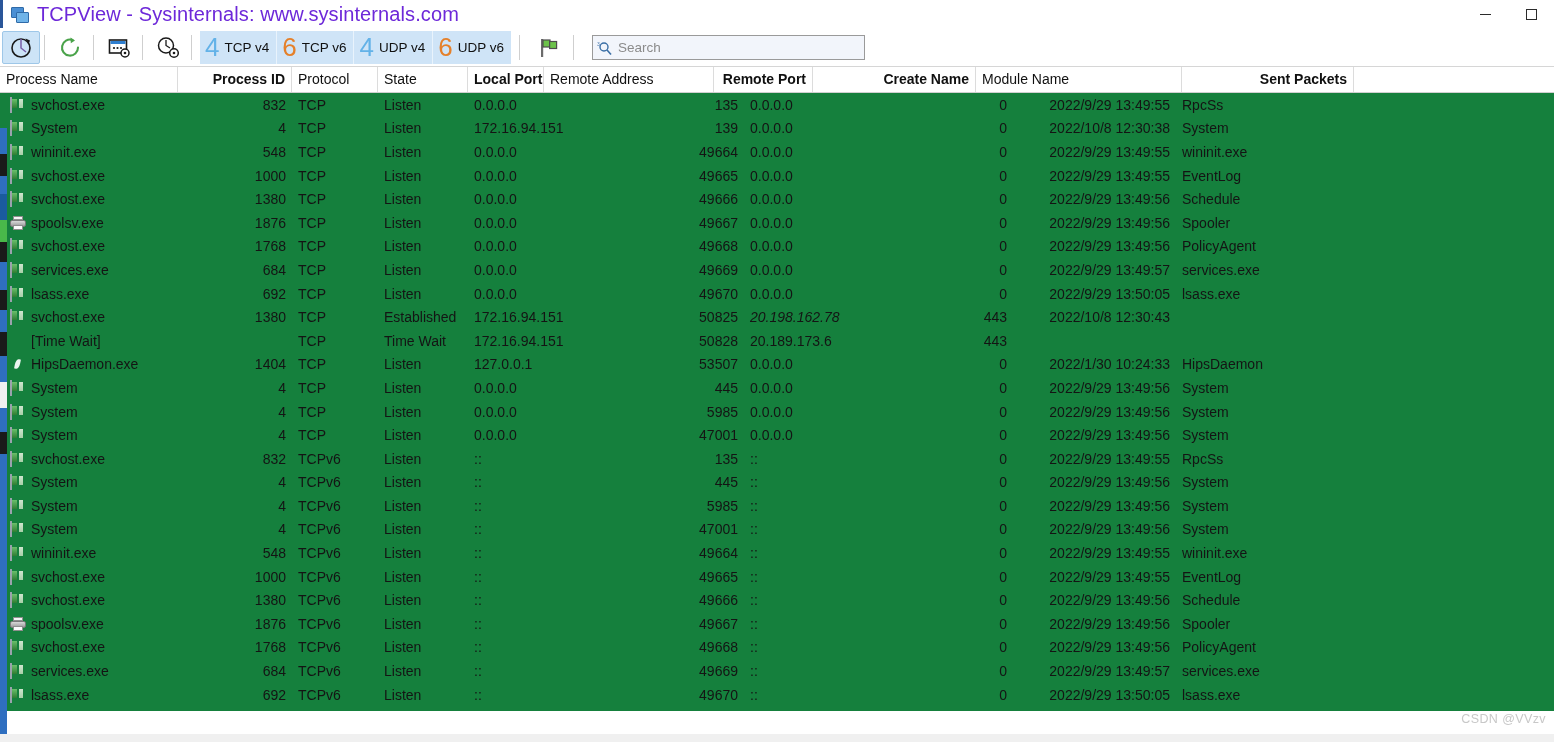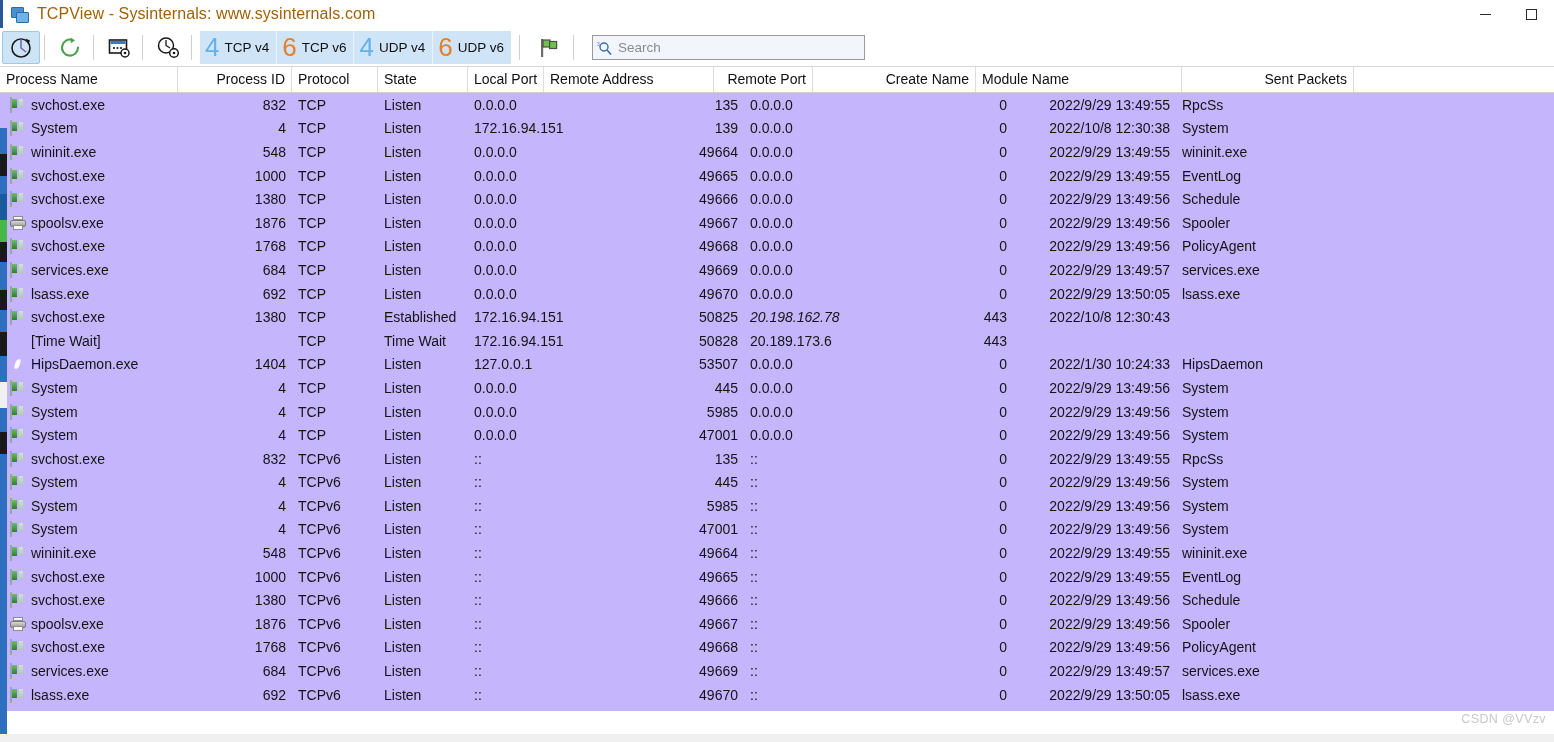--- a/index.html
+++ b/index.html
@@ -49,22 +49,22 @@
   }
   .app-icon .scr-front {
     position: absolute; left: 5px; top: 6px;
     width: 11px; height: 9px;
     background: #6fb3e8;
     border: 1px solid #2f6aa8;
     border-radius: 1px;
   }
   .title-text {
     margin-left: 9px;
-    font-size: 16px;
-    color: #a16207;
+    font-size: 20px;
+    color: #6d28d9;
     letter-spacing: 0.1px;
     white-space: nowrap;
   }
   .win-controls {
     position: absolute; right: 0; top: 0;
     height: 28px;
     display: flex;
     align-items: stretch;
   }
   .win-btn {
@@ -203,28 +203,28 @@
     color: #101010;
     height: 25px;
     line-height: 25px;
     box-sizing: border-box;
     border-right: 1px solid #dcdcdc;
     padding: 0 6px;
     white-space: nowrap;
     overflow: hidden;
     cursor: default;
   }
-  .hdr-cell.right { text-align: right; }
+  .hdr-cell.right { text-align: right; font-weight: bold; }
 
   
   .rows {
     position: relative;
     height: 618px;
     overflow: hidden;
-    background: #c4b5fd;
+    background: #15803d;
   }
   .row {
     display: flex;
     height: 23.6px;
     align-items: center;
     white-space: nowrap;
   }
   .cell {
     font-size: 14px;
     color: #141414;

